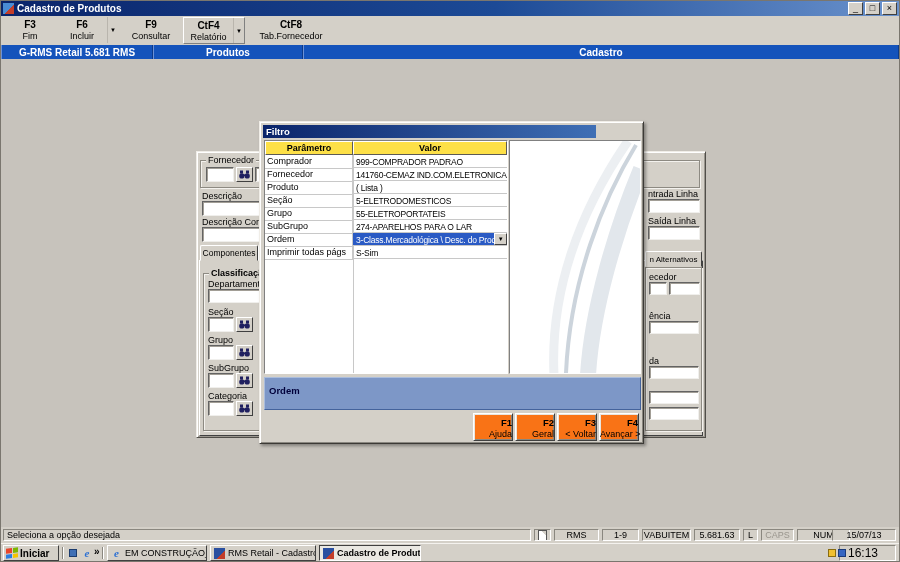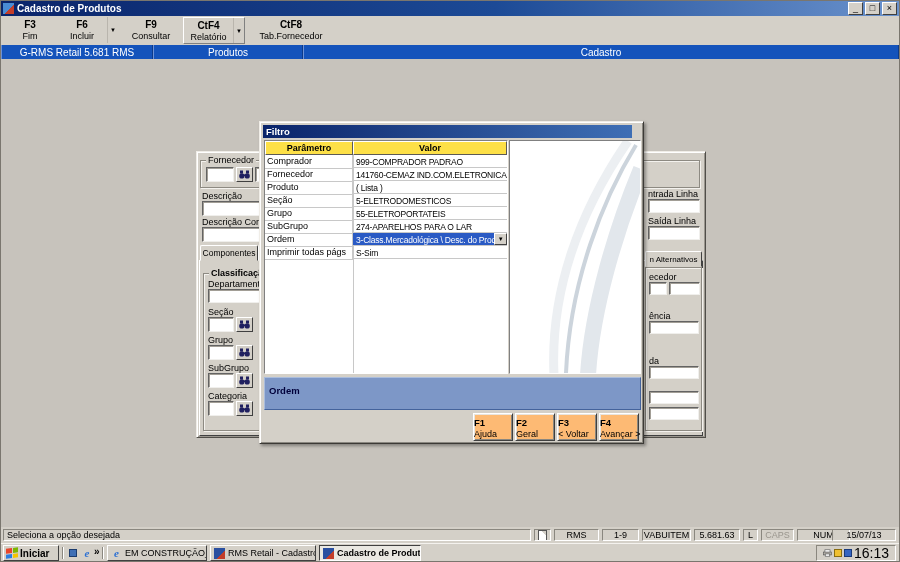--- a/index.html
+++ b/index.html
@@ -15,54 +15,54 @@
   
   .toolbar{position:absolute;left:0;top:15px;width:898px;height:29px;background:#d4d0c8}
   .tbtn{position:absolute;top:1px;height:26px;text-align:center}
   .tkey{display:block;font-size:10px;font-weight:bold;margin-top:2px;white-space:nowrap}
   .tlabel{display:block;font-size:9px;margin-top:1px;white-space:nowrap}
   .tdrop{position:absolute;top:1px;height:26px;width:11px;display:flex;align-items:center;justify-content:center;font-size:6px;border-left:1px solid #b9b5ad}
   .tgroup{position:absolute;top:1px;height:27px;background:#d4d0c8;border:1px solid;border-color:#fff #808080 #808080 #fff}
   .tgroup .tbtn,.tgroup .tdrop{top:0;height:25px}
 
   
-  .headerbar{position:absolute;left:0;top:44px;width:898px;height:14px;background:#1453bb;display:flex;color:#fff;font-weight:normal;font-size:10px}
+  .headerbar{position:absolute;left:0;top:44px;width:898px;height:14px;background:#1453bb;display:flex;color:#fff;font-weight:bold;font-size:10px}
   .hseg{display:flex;align-items:center;justify-content:center;border-left:1px solid #6c91d6;border-right:1px solid #0c3a8a;white-space:nowrap;overflow:hidden}
   .hleft{width:152px}.hcenter{flex:1}.hright{width:150px}
 
   .workspace{position:absolute;left:0;top:58px;width:898px;height:468px;background:#c7c3bc}
 
   
   .bgform{position:absolute;left:195px;top:150px;width:510px;height:287px;background:#d4d0c8;border:1px solid;border-color:#f0ede7 #504e49 #504e49 #f0ede7;box-shadow:inset 1px 1px 0 #fff,inset -1px -1px 0 #9a968e;overflow:hidden;z-index:1}
   .lbl{position:absolute;font-size:9px;white-space:nowrap}
   .blbl{font-weight:bold}
   .groupbox{position:absolute;border:1px solid #8d8a82;box-shadow:1px 1px 0 #f4f2ee,inset 1px 1px 0 #f4f2ee}
   .legend{position:absolute;top:-6px;left:5px;background:#d4d0c8;padding:0 2px;font-size:9px;white-space:nowrap}
   .finput{position:absolute;height:15px;background:#fff;border:1px solid;border-color:#636363 #f0efec #f0efec #636363;box-shadow:inset 1px 1px 0 #a29e96}
   .binoc{position:absolute;width:17px;height:15px;display:flex;align-items:center;justify-content:center;background:#d4d0c8;border:1px solid;border-color:#fff #404040 #404040 #fff}
   .tab{position:absolute;height:16px;background:#d4d0c8;border:1px solid;border-color:#fff #404040 #d4d0c8 #fff;border-radius:2px 2px 0 0;font-size:8.5px;display:flex;align-items:center;justify-content:center;padding:0 3px;white-space:nowrap;overflow:hidden;z-index:2}
   .tabpanel{position:absolute;background:#d4d0c8;border:1px solid;border-color:#fff #404040 #404040 #fff}
 
   
   .dialog{position:absolute;left:258px;top:120px;width:385px;height:323px;background:#d4d0c8;border:1px solid;border-color:#f0ede7 #3c3a36 #3c3a36 #f0ede7;box-shadow:inset 1px 1px 0 #fff,inset -1px -1px 0 #8a8780,2px 2px 3px rgba(0,0,0,.35);z-index:10}
-  .dtitle{position:absolute;left:3px;top:3px;width:369px;height:13px;background:linear-gradient(90deg,#0a246a,#3f6fb5);color:#fff;font-size:9.5px;font-weight:bold;display:flex;align-items:center;padding-left:3px}
+  .dtitle{position:absolute;left:3px;top:3px;width:333px;height:13px;background:linear-gradient(90deg,#0a246a,#3f6fb5);color:#fff;font-size:9.5px;font-weight:bold;display:flex;align-items:center;padding-left:3px}
   .dtable{position:absolute;left:4px;top:18px;width:244px;height:234px;background:#fff;border:1px solid;border-color:#808080 #fff #fff #808080;display:flex;flex-direction:column;overflow:hidden}
   .vline{position:absolute;left:88px;top:0;bottom:0;width:1px;background:#c8c8c8}
   .dhead{display:flex;height:14px;flex:none;position:relative;z-index:2}
   .dhead>div{background:#fde047;border:1px solid;border-color:#fff #5c5a55 #5c5a55 #fff;font-weight:bold;font-size:9px;display:flex;align-items:center;justify-content:center}
   .dh1{width:88px}.dh2{flex:1}
   .drow{display:flex;height:13px;flex:none;position:relative;z-index:1}
   .dp{width:88px;border-right:1px solid #c8c8c8;border-bottom:1px solid #c8c8c8;padding:1px 0 12px 2px;font-size:9px;white-space:nowrap;overflow:hidden}
   .dv{flex:1;border-bottom:1px solid #c8c8c8;padding:2px 0 0 3px;font-size:8.5px;letter-spacing:-0.2px;white-space:nowrap;overflow:hidden;position:relative}
   .combo .dv{background:#2a5ac4;color:#fff;padding-right:14px}
   .combo-btn{position:absolute;right:0;top:0;width:13px;height:12px;background:#d4d0c8;border:1px solid;border-color:#fff #404040 #404040 #fff;color:#000;font-size:6px;display:flex;align-items:center;justify-content:center}
   .dimg{position:absolute;left:249px;top:18px;width:132px;height:234px;background:#fff;border:1px solid;border-color:#808080 #fff #fff #808080;overflow:hidden}
   .dpanel{position:absolute;left:4px;top:255px;width:377px;height:33px;background:#7d97c7;border:1px solid;border-color:#aabddd #44639c #44639c #aabddd;padding:2px 4px}
   .dpanel span{font-size:9.5px;font-weight:bold;color:#00003a}
-  .dbtn{position:absolute;top:291px;width:40px;height:28px;text-align:left;background:#fdba74;border:1px solid;border-color:#fff #404040 #404040 #fff;box-shadow:inset 1px 1px 0 #e8e5df,inset -1px -1px 0 #8a877f}
+  .dbtn{position:absolute;top:291px;width:40px;height:28px;text-align:right;background:#f97316;border:1px solid;border-color:#fff #404040 #404040 #fff;box-shadow:inset 1px 1px 0 #e8e5df,inset -1px -1px 0 #8a877f}
   .dbkey{display:block;font-size:9.5px;font-weight:bold;margin-top:3px}
   .dblabel{display:block;font-size:9px;margin-top:1px;white-space:nowrap}
 
   
   .statusbar{position:absolute;left:0;top:526px;width:898px;height:16px;background:#d4d0c8;z-index:20}
   .spanel{position:absolute;top:2px;height:12px;border:1px solid;border-color:#8a877f #fff #fff #8a877f;font-size:9px;display:flex;align-items:center;padding:0 3px;white-space:nowrap;overflow:hidden}
   .scenter{justify-content:center}
   .dim{color:#9a968e}
   .page{width:9px;height:11px;background:linear-gradient(225deg,#d4d0c8 3px,#fff 3px);border:1px solid #555}
 
@@ -72,21 +72,21 @@
   .flag{width:12px;height:10px;display:grid;grid-template-columns:1fr 1fr;grid-template-rows:1fr 1fr;gap:1px;transform:skewY(-6deg);flex:none}
   .flag i{display:block}
   .qldiv{position:absolute;top:3px;width:2px;height:12px;border-left:1px solid #8a877f;border-right:1px solid #fff}
   .qlicon{position:absolute;top:2px;width:14px;height:14px;display:flex;align-items:center;justify-content:center;font-size:11px}
   .chev{position:absolute;top:2px;font-size:10px;font-weight:bold}
   .taskbtn{position:absolute;top:1px;height:16px;background:#d4d0c8;border:1px solid;border-color:#fff #404040 #404040 #fff;display:flex;align-items:center;gap:3px;padding:0 3px;font-size:9px;white-space:nowrap;overflow:hidden}
   .taskbtn.active{border-color:#404040 #fff #fff #404040;background:#eae8e2;font-weight:bold}
   .ticon{width:11px;height:11px;flex:none}
   .ie{font-family:"Liberation Serif",serif;color:#2a6fd4;font-weight:bold;font-style:italic;font-size:11px;line-height:11px;text-align:center}
   .appic{background:linear-gradient(135deg,#2a4fa0 60%,#c23d2a 60%)}
-  .tray{position:absolute;right:3px;top:1px;width:80px;height:16px;border:1px solid;border-color:#8a877f #fff #fff #8a877f;display:flex;align-items:center;gap:2px;padding:0 6px;font-size:14px;justify-content:flex-end}
+  .tray{position:absolute;right:3px;top:1px;width:57px;height:16px;border:1px solid;border-color:#8a877f #fff #fff #8a877f;display:flex;align-items:center;gap:2px;padding:0 17px;font-size:12px;justify-content:flex-end}
   .sq{width:8px;height:8px;flex:none}
 </style>
 </head>
 <body>
 
 <div class="screen">
 
   <div class="titlebar">
     <span class="app-icon"></span>
     <span class="title">Cadastro de Produtos</span>

